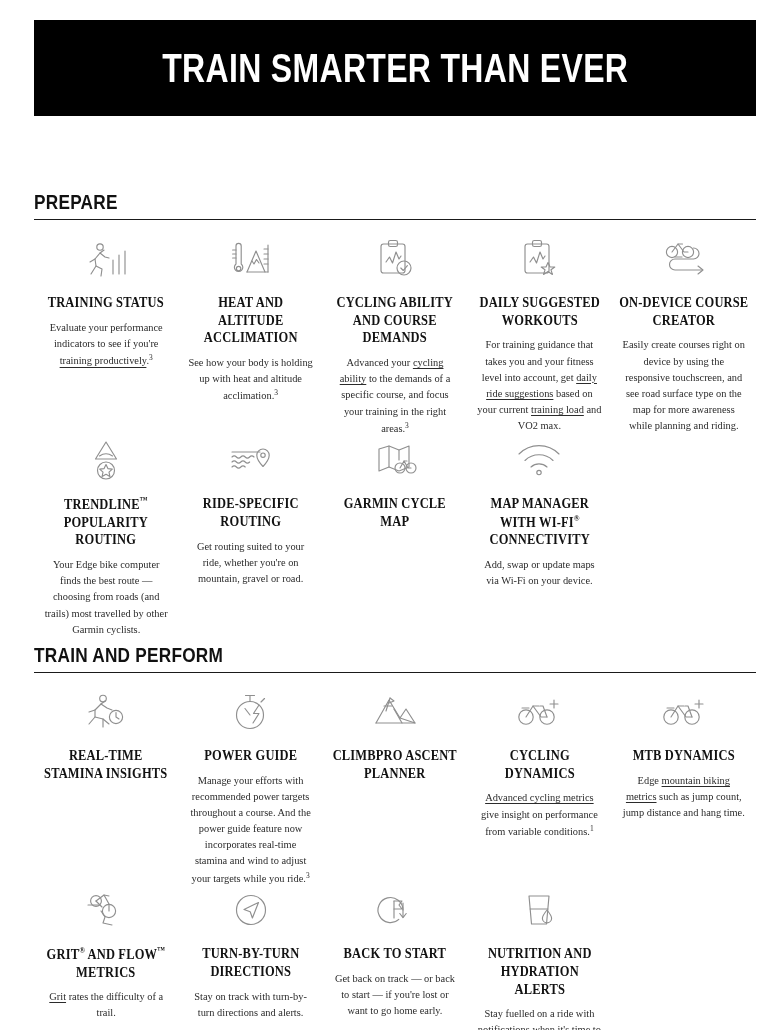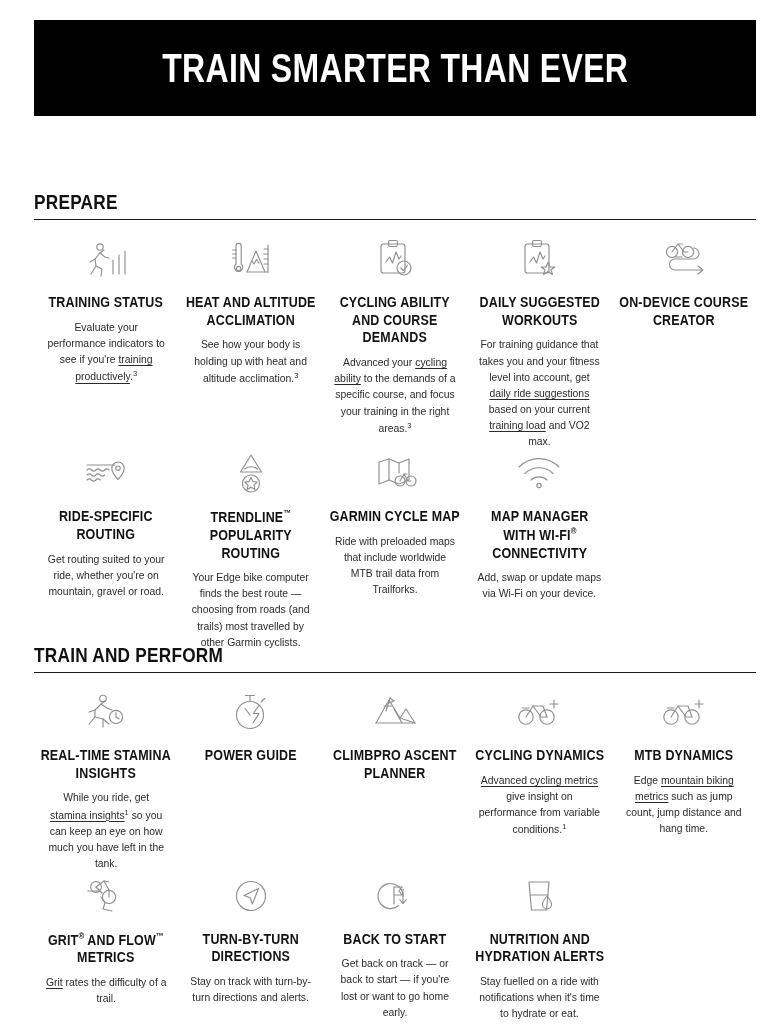--- a/index.html
+++ b/index.html
@@ -61,20 +61,21 @@
     grid-template-columns: repeat(5, 1fr);
     column-gap: 0px;
   }
 
   .card {
     padding: 0 8px;
     text-align: center;
     display: flex;
     flex-direction: column;
     align-items: center;
+    font-family: Liberation Serif, serif;
   }
   .card-icon {
     height: 46px;
     width: 100%;
     display: flex;
     align-items: center;
     justify-content: center;
     margin-bottom: 12px;
   }
   .card-icon svg { display: block; }
@@ -194,61 +195,61 @@
     <circle cx="14" cy="14" r="5.6" class="stroke"></circle>
     <circle cx="30" cy="14" r="5.6" class="stroke"></circle>
     <path d="M14 14 L20 6 L26 14 L30 14" class="stroke"></path>
     <path d="M20 6 L24.5 6" class="stroke"></path>
     <path d="M17 19 H24" class="stroke"></path>
     <path d="M35.5 10 a5.5 5.5 0 0 1 0 11 H17 a5.5 5.5 0 0 0 0 11 H44" class="stroke"></path>
     <path d="M40 28 L45 32 L40 36" class="stroke"></path>
   </svg>
           </div>
           <h3 class="card-title"><span>ON-DEVICE COURSE CREATOR</span></h3>
+          <p class="card-desc"><span>Easily create courses right on device by using the responsive touchscreen, and see road surface type on the map for more awareness while planning and riding.</span></p>
+        </div>
+        <div class="card">
+          <div class="card-icon">
+            <svg width="40" height="44" viewBox="0 0 40 44">
+    <path d="M20 4 L30.5 21 H9.5 Z" class="stroke"></path>
+    <path d="M13.5 18 q6.5 -4.5 13 0" class="stroke"></path>
+    <circle cx="20" cy="32.5" r="8.5" class="stroke"></circle>
+    <path d="M20 26.5 L21.9 30.6 L26.3 31.1 L23 34.1 L23.9 38.5 L20 36.3 L16.1 38.5 L17 34.1 L13.7 31.1 L18.1 30.6 Z" class="stroke"></path>
+  </svg>
+          </div>
+          <h3 class="card-title"><span>TRENDLINE</span><span class="sym">™</span><span> POPULARITY ROUTING</span></h3>
+          <p class="card-desc"><span>Your Edge bike computer finds the best route — choosing from roads (and trails) most travelled by other Garmin cyclists.</span></p>
         </div>
         <div class="card">
           <div class="card-icon">
             <svg width="50" height="34" viewBox="0 0 50 34">
     <path d="M6 9 H34" class="stroke"></path>
     <path d="M6 14 q2.2 -2.2 4.4 0 t4.4 0 t4.4 0 t4.4 0 t4.4 0" class="stroke"></path>
     <path d="M6 19 q2.2 -2.2 4.4 0 t4.4 0 t4.4 0 t4.4 0" class="stroke"></path>
     <path d="M6 24 q2.2 -2.2 4.4 0 t4.4 0 t4.4 0" class="stroke"></path>
     <path d="M37 6 a6.2 6.2 0 0 1 6.2 6.2 c0 4.6 -6.2 11.3 -6.2 11.3 s-6.2 -6.7 -6.2 -11.3 A6.2 6.2 0 0 1 37 6 Z" class="stroke"></path>
     <circle cx="37" cy="12.2" r="2.2" class="stroke"></circle>
   </svg>
           </div>
           <h3 class="card-title"><span>RIDE-SPECIFIC ROUTING</span></h3>
           <p class="card-desc"><span>Get routing suited to your ride, whether you're on mountain, gravel or road.</span></p>
-        </div>
-        <div class="card">
-          <div class="card-icon">
-            <svg width="40" height="44" viewBox="0 0 40 44">
-    <path d="M20 4 L30.5 21 H9.5 Z" class="stroke"></path>
-    <path d="M13.5 18 q6.5 -4.5 13 0" class="stroke"></path>
-    <circle cx="20" cy="32.5" r="8.5" class="stroke"></circle>
-    <path d="M20 26.5 L21.9 30.6 L26.3 31.1 L23 34.1 L23.9 38.5 L20 36.3 L16.1 38.5 L17 34.1 L13.7 31.1 L18.1 30.6 Z" class="stroke"></path>
-  </svg>
-          </div>
-          <h3 class="card-title"><span>TRENDLINE</span><span class="sym">™</span><span> POPULARITY ROUTING</span></h3>
-          <p class="card-desc"><span>Your Edge bike computer finds the best route — choosing from roads (and trails) most travelled by other Garmin cyclists.</span></p>
         </div>
         <div class="card">
           <div class="card-icon">
             <svg width="48" height="40" viewBox="0 0 48 40">
     <path d="M8 9 L18 6 L28 10 L38 6 V27 L28 31 L18 27 L8 31 Z" class="stroke"></path>
     <path d="M18 6 V27" class="stroke"></path>
     <path d="M28 10 V20" class="stroke"></path>
     <circle cx="29" cy="28" r="5" class="stroke"></circle>
     <circle cx="40" cy="28" r="5" class="stroke"></circle>
     <path d="M29 28 L33 21 L37 28 L40 28" class="stroke"></path>
     <path d="M33 21 L36 21" class="stroke"></path>
   </svg>
           </div>
           <h3 class="card-title"><span>GARMIN CYCLE MAP</span></h3>
-          <p class="card-desc"><span>Ride with preloaded maps that include worldwide MTB trail data from Trailforks.</span></p>
         </div>
         <div class="card">
           <div class="card-icon">
             <svg width="48" height="34" viewBox="0 0 48 34">
     <path d="M4 11 a28 28 0 0 1 40 0" class="stroke"></path>
     <path d="M10 17.5 a20 20 0 0 1 28 0" class="stroke"></path>
     <path d="M16 24 a12 12 0 0 1 16 0" class="stroke"></path>
     <circle cx="24" cy="29.5" r="2.2" class="stroke"></circle>
   </svg>
           </div>
@@ -269,34 +270,34 @@
     <path d="M7 33 L13 26 L13 19 L19 13 L25 17 L30 19" class="stroke"></path>
     <path d="M13 19 L7 21" class="stroke"></path>
     <path d="M19 13 L23 10" class="stroke"></path>
     <path d="M13 26 L21 28 L21 36" class="stroke"></path>
     <path d="M21 28 L27 33" class="stroke"></path>
     <circle cx="34" cy="26" r="6.6" class="stroke"></circle>
     <path d="M34 21.5 V26 L37 28" class="stroke"></path>
   </svg>
           </div>
           <h3 class="card-title"><span>REAL-TIME STAMINA INSIGHTS</span></h3>
-          <p class="card-desc"><span>While you ride, get </span><u>stamina insights</u><sup>1</sup><span> so you can keep an eye on how much you have left in the tank.</span></p>
         </div>
         <div class="card">
           <div class="card-icon">
             <svg width="44" height="44" viewBox="0 0 44 44">
     <circle cx="21" cy="25" r="13.5" class="stroke"></circle>
     <path d="M16.5 5.5 H25.5" class="stroke"></path>
     <path d="M21 5.5 V11.5" class="stroke"></path>
     <path d="M32 12 L35.5 8.5" class="stroke"></path>
     <path d="M21 25 L16 18.5" class="stroke"></path>
     <path d="M30 15 L24.5 23.5 H30 L24 33" class="stroke"></path>
   </svg>
           </div>
           <h3 class="card-title"><span>POWER GUIDE</span></h3>
+          <p class="card-desc"><span>Manage your efforts with recommended power targets throughout a course. And the power guide feature now incorporates real-time stamina and wind to adjust your targets while you ride</span><span>.</span><sup>3</sup></p>
         </div>
         <div class="card">
           <div class="card-icon">
             <svg width="46" height="40" viewBox="0 0 46 40">
     <path d="M4 31 L17 8 L28 26" class="stroke"></path>
     <path d="M22 17 L30 31" class="stroke"></path>
     <path d="M28 26 L34 17 L43 31 Z" class="stroke"></path>
     <path d="M4 31 H43" class="stroke"></path>
     <path d="M18 6 L14 19" class="stroke"></path>
     <path d="M18 6 L22 9 L17 11" class="stroke"></path>

